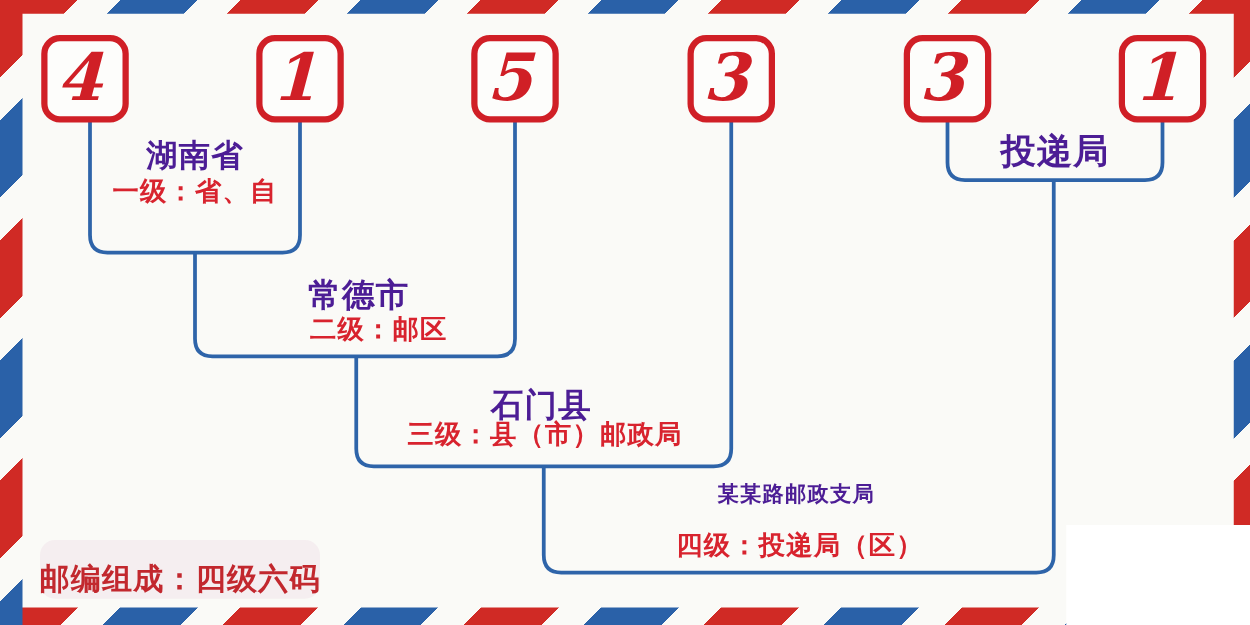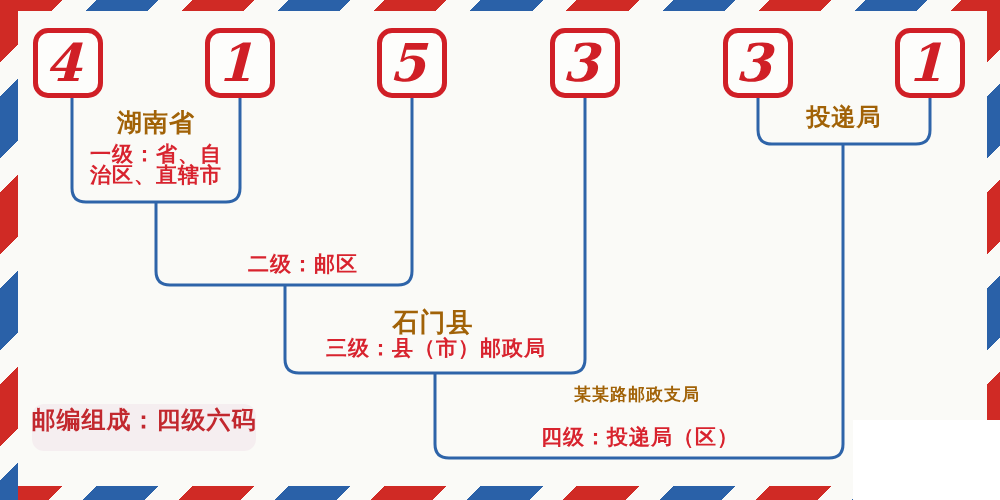--- a/index.html
+++ b/index.html
@@ -37,31 +37,31 @@
   }
   .digit{
     font-family:"DejaVu Serif", serif;
     font-style:italic;font-weight:bold;
     font-size:52px;line-height:1;color:#d01f26;
     transform:skewX(-4deg);
   }
   
   .lbl{position:absolute;z-index:4;white-space:nowrap;transform:translateX(-50%);text-align:center;line-height:1.05;}
   .lvl-name{
-    font-family:Liberation Mono, monospace;font-weight:bold;
-    color:#a16207;font-size:25px;letter-spacing:1px;
+    font-family:Liberation Sans, sans-serif;font-weight:bold;
+    color:#4c1d95;font-size:25px;letter-spacing:1px;
   }
   .lvl-desc{
     font-weight:bold;color:#d8232e;font-size:21px;letter-spacing:1px;
   }
   
   .badge{
-    position:absolute;left:32px;top:404px;width:224px;height:47px;
+    position:absolute;left:32px;top:432px;width:224px;height:47px;
     background:#f5eef0;border-radius:12px;
-    display:flex;align-items:flex-start;justify-content:center;z-index:4;
+    display:flex;align-items:flex-end;justify-content:center;z-index:4;
   }
   .badge-text{
     font-family:"DejaVu Serif", serif;font-weight:bold;
     color:#c2282e;font-size:24px;letter-spacing:1px;white-space:nowrap;
   }
 </style>
 </head>
 <body>
 
 <div id="stage">
@@ -94,29 +94,29 @@
   </div>
   <div class="digit-box" style="left:723px">
     <span class="digit">3</span>
   </div>
   <div class="digit-box" style="left:895px">
     <span class="digit">1</span>
   </div>
 
   <div class="lbl lvl-name" style="left:156px;top:112px">湖南省</div>
   <div class="lbl lvl-desc" style="left:156px;top:143px">一级：省、自</div>
-  <div class="lbl lvl-desc" style="left:156px;top:164px">治区、直辖市</div>
 
+  <div class="lbl lvl-name" style="left:287px;top:223px;font-size:26px">常德市</div>
   <div class="lbl lvl-desc" style="left:303px;top:253px">二级：邮区</div>
 
   <div class="lbl lvl-name" style="left:433px;top:311px;font-size:26px">石门县</div>
   <div class="lbl lvl-desc" style="left:436px;top:337px">三级：县（市）邮政局</div>
 
   <div class="lbl lvl-name" style="left:637px;top:387px;font-size:17px">某某路邮政支局</div>
   <div class="lbl lvl-desc" style="left:640px;top:426px">四级：投递局（区）</div>
 
-  <div class="lbl lvl-name" style="left:844px;top:106px;font-size:24px">投递局</div>
+  <div class="lbl lvl-name" style="left:844px;top:106px;font-size:28px">投递局</div>
 
   <div class="badge">
     <span class="badge-text">邮编组成：四级六码</span>
   </div>
 
 </div>
 
 </body></html>

